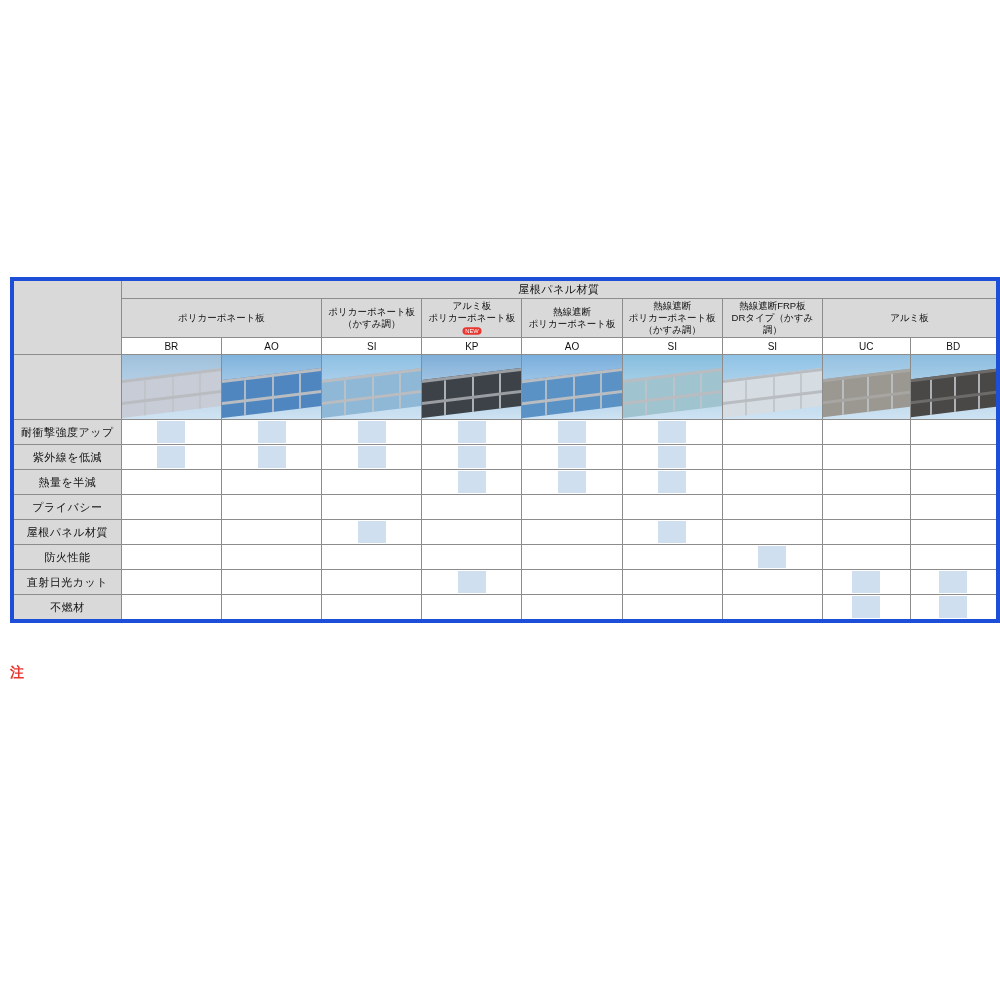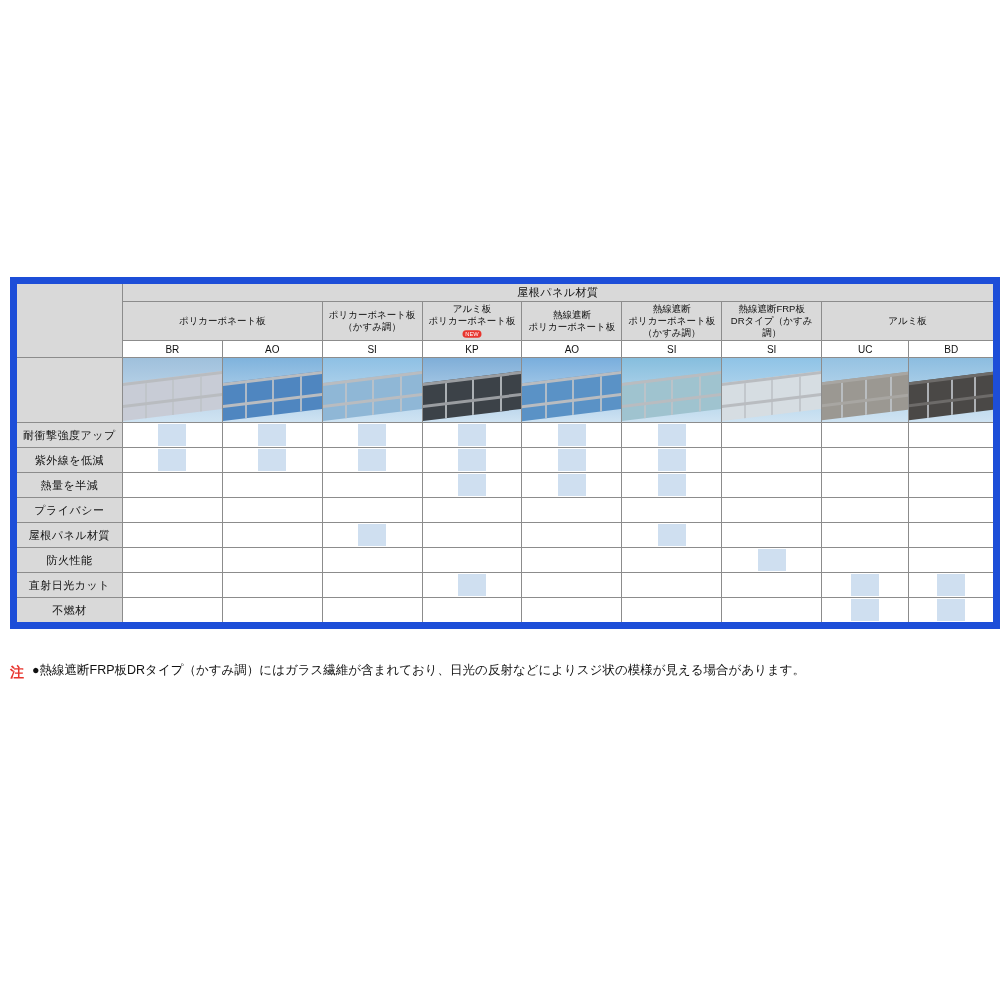--- a/index.html
+++ b/index.html
@@ -19,21 +19,21 @@
   .table-wrap {
     position: absolute;
     left: 10px;
     top: 277px;
     width: 966px;
   }
   table.matrix {
     border-collapse: collapse;
     table-layout: fixed;
     width: 990px;
-    border: 7px solid #1d4ed8;
+    border: 4px solid #1d4ed8;
   }
   table.matrix td, table.matrix th {
     border: 1px solid #8c8c8c;
     padding: 0;
     text-align: center;
     vertical-align: middle;
     font-weight: normal;
     color: #111;
     background: #ffffff;
   }
@@ -463,17 +463,16 @@
               <div class="mark" style="background: rgb(207, 223, 240);"></div>
             </td>
           </tr>
         </tbody>
     </table>
   </div>
 
   <div class="notes">
     <div class="notes-badge">注</div>
     <div class="notes-list">
-      <div class="note-line">●熱線遮断FRP板DRタイプ（かすみ調）にはガラス繊維が含まれており、日光の反射などによりスジ状の模様が見える場合があります。</div>
     </div>
   </div>
 
 </div>
 
 </body></html>

